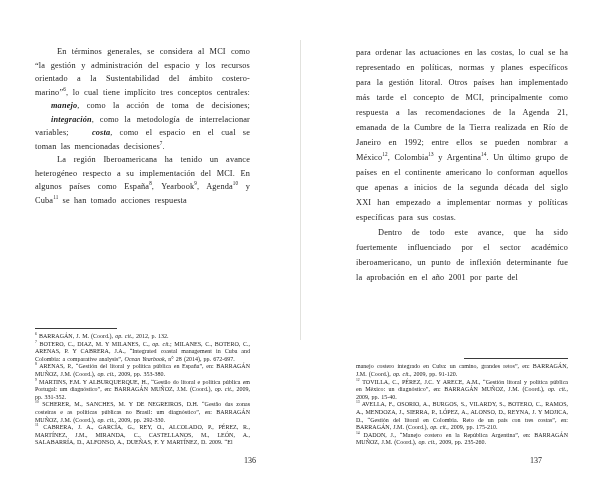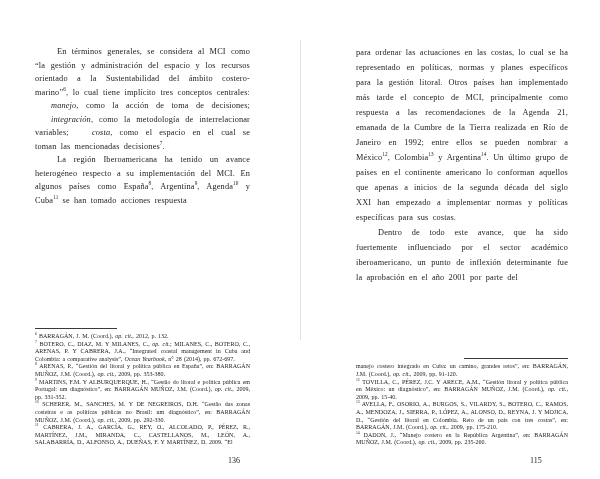--- a/index.html
+++ b/index.html
@@ -25,51 +25,51 @@
   .body-text { text-align:justify; }
   .page-left  .body-text { font-size:8.3px; line-height:13.5px; }
   .page-right .body-text { font-size:8.3px; line-height:15px; }
 
   .para {
     text-align:justify;
     word-spacing:2px;
     letter-spacing:0.15px;
   }
   .para.indent { text-indent:22px; }
-  .b { font-weight:normal;padding-left:16px; }
+  .b { font-weight:bold;padding-left:16px; }
 
   sup { font-size:0.62em; vertical-align:super; line-height:0; }
 
   .footnote-area { margin-top:auto; }
   .fn-rule {
     height:1px; background:#3a3a3a; width:82px; margin-bottom:4px;
   }
   .page-right .fn-rule { margin-left:auto; width:104px; }
 
   .fn {
     font-size:6px; line-height:7.6px;
     text-align:justify; word-spacing:0.6px;
   }
 
   .page-number {
     position:absolute; bottom:14px;
     font-size:8px; color:#222;
   }
-  .page-left  .page-number { left:228px;margin-top:35px; }
+  .page-left  .page-number { left:244px;margin-top:35px; }
   .page-right .page-number { left:230px; }
 </style>
 </head>
 <body>
 
 <div class="spread">
 
   <div class="page page-left">
     <div class="body-text">
         <p class="para indent"><span>En términos generales, se considera al MCI como “la gestión y administración del espacio y los recursos orientado a la Sustentabilidad del ámbito costero-marino”</span><sup>6</sup><span>, lo cual tiene implícito tres conceptos centrales: </span><i class="b">manejo</i><span>, como la acción de toma de decisiones; </span><i class="b">integración</i><span>, como la metodología de interrelacionar variables; </span><i class="b">costa</i><span>, como el espacio en el cual se toman las mencionadas decisiones</span><sup>7</sup><span>.</span></p>
-        <p class="para indent"><span>La región Iberoamericana ha tenido un avance heterogéneo respecto a su implementación del MCI. En algunos países como España</span><sup>8</sup><span>, Argentina</span><sup>9</sup><span>, Agenda</span><sup>10</sup><span> y Cuba</span><sup>11</sup><span> se han tomado acciones respuesta</span></p>
+        <p class="para indent"><span>La región Iberoamericana ha tenido un avance heterogéneo respecto a su implementación del MCI. En algunos países como España</span><sup>8</sup><span>, Yearbook</span><sup>9</sup><span>, Agenda</span><sup>10</sup><span> y Cuba</span><sup>11</sup><span> se han tomado acciones respuesta</span></p>
       </div>
     <div class="footnote-area">
       <div class="fn-rule"></div>
       <div class="fn-list">
           <p class="fn"><sup>6</sup><span> BARRAGÁN, J. M. (Coord.), </span><i>op. cit.</i><span>, 2012, p. 132.</span></p>
           <p class="fn"><sup>7</sup><span> BOTERO, C., DIAZ, M. Y MILANES, C., </span><i>op. cit.</i><span>; MILANES, C., BOTERO, C., ARENAS, P. Y CABRERA, J.A., “Integrated coastal management in Cuba and Colombia: a comparative analysis”, </span><i>Ocean Yearbook</i><span>, n° 28 (2014), pp. 672-697.</span></p>
           <p class="fn"><sup>8</sup><span> ARENAS, P., “Gestión del litoral y política pública en España”, en: BARRAGÁN MUÑOZ, J.M. (Coord.), </span><i>op. cit.</i><span>, 2009, pp. 353-380.</span></p>
           <p class="fn"><sup>9</sup><span> MARTINS, F.M. Y ALBURQUERQUE, H., “Gestão do litoral e política pública em Portugal: um diagnóstico”, en: BARRAGÁN MUÑOZ, J.M. (Coord.), </span><i>op. cit.</i><span>, 2009, pp. 331-352.</span></p>
           <p class="fn"><sup>10</sup><span> SCHERER, M., SANCHES, M. Y DE NEGREIROS, D.H. “Gestão das zonas costeiras e as políticas públicas no Brasil: um diagnóstico”, en: BARRAGÁN MUÑOZ, J.M. (Coord.), </span><i>op. cit.</i><span>, 2009, pp. 292-330.</span></p>
           <p class="fn"><sup>11</sup><span> CABRERA, J. A., GARCÍA, G., REY, O., ALCOLADO, P., PÉREZ, R., MARTÍNEZ, J.M., MIRANDA, C., CASTELLANOS, M., LEÓN, A., SALABARRÍA, D., ALFONSO, A., DUEÑAS, F. Y MARTÍNEZ, D. 2009. “El</span></p>
@@ -87,16 +87,16 @@
       </div>
     <div class="footnote-area">
       <div class="fn-rule"></div>
       <div class="fn-list">
           <p class="fn"><span>manejo costero integrado en Cuba: un camino, grandes retos”, en: BARRAGÁN, J.M. (Coord.), </span><i>op. cit.</i><span>, 2009, pp. 91-120.</span></p>
           <p class="fn"><sup>12</sup><span> TOVILLA, C., PÉREZ, J.C. Y ARECE, A.M., “Gestión litoral y política pública en México: un diagnóstico”, en: BARRAGÁN MUÑOZ, J.M. (Coord.), </span><i>op. cit.</i><span>, 2009, pp. 15-40.</span></p>
           <p class="fn"><sup>13</sup><span> AVELLA, F., OSORIO, A., BURGOS, S., VILARDY, S., BOTERO, C., RAMOS, A., MENDOZA, J., SIERRA, P., LÓPEZ, A., ALONSO, D., REYNA, J. Y MOJICA, D., “Gestión del litoral en Colombia. Reto de un país con tres costas”, en: BARRAGÁN, J.M. (Coord.), </span><i>op. cit.</i><span>, 2009, pp. 175-210.</span></p>
           <p class="fn"><sup>14</sup><span> DADON, J., “Manejo costero en la República Argentina”, en: BARRAGÁN MUÑOZ, J.M. (Coord.), </span><i>op. cit.</i><span>, 2009, pp. 235-260.</span></p>
         </div>
     </div>
-    <div class="page-number">115</div>
+    <div class="page-number">137</div>
   </div>
 
 </div>
 
 </body></html>

